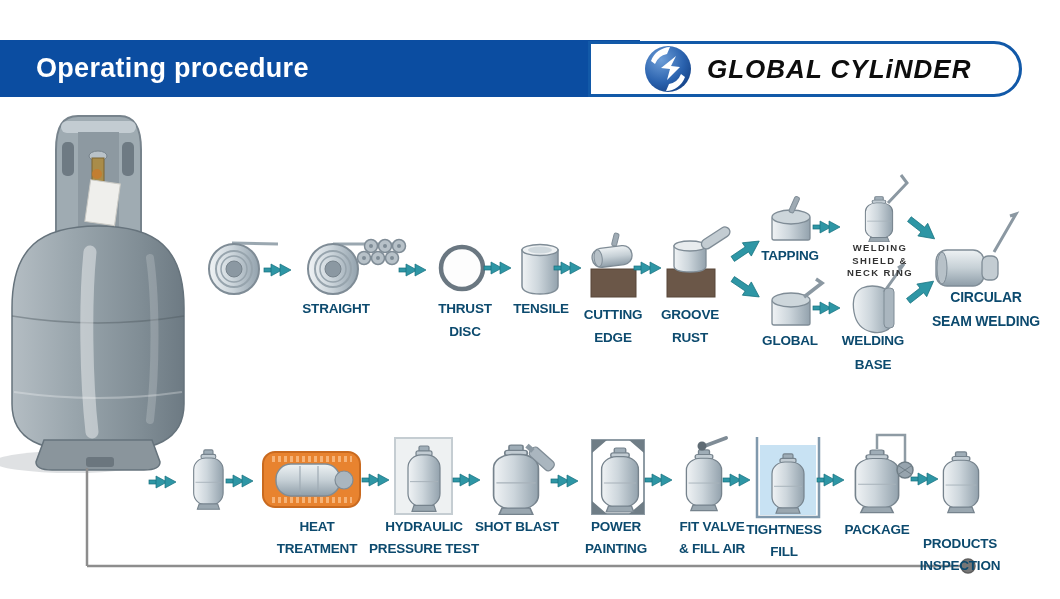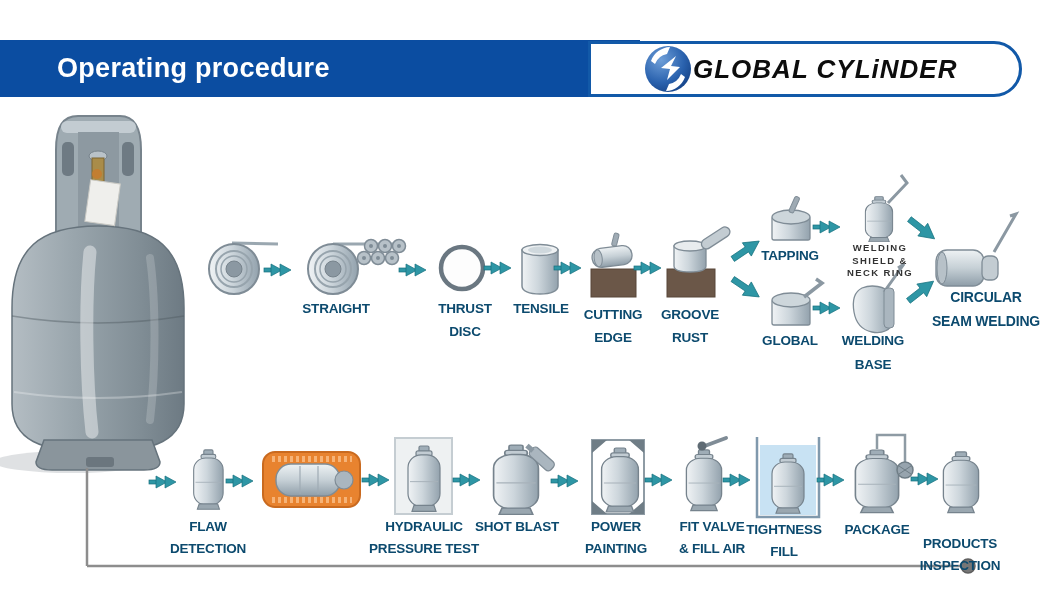--- a/index.html
+++ b/index.html
@@ -1,25 +1,25 @@
 <!DOCTYPE html>
 <html><head>
 <meta charset="utf-8">
 <style>
   html,body{margin:0;padding:0;background:#ffffff;}
   .stage{position:relative;width:1060px;height:599px;background:#ffffff;overflow:hidden;
          font-family:"Liberation Sans","DejaVu Sans",sans-serif;}
   .banner{position:absolute;left:0;top:40px;width:640px;height:57px;background:#0b4da1;
-          display:flex;align-items:center;padding-left:57px;box-sizing:border-box;}
+          display:flex;align-items:center;padding-left:36px;box-sizing:border-box;}
   .banner-title{color:#ffffff;font-size:27px;font-weight:700;letter-spacing:.3px;}
   .logo-pill{position:absolute;left:588px;top:41px;width:434px;height:56px;background:#ffffff;
              border:3px solid #1259a8;border-radius:0 30px 30px 0;box-sizing:border-box;
              display:flex;align-items:center;}
   .logo-globe{margin-left:52px;flex:0 0 auto;}
-  .brand-text{font-size:26px;font-weight:700;font-style:italic;
+  .brand-text{margin-left:14px;font-size:26px;font-weight:700;font-style:italic;
               letter-spacing:1px;color:#0d0d0d;white-space:nowrap;}
   .diagram{position:absolute;left:0;top:0;}
   .lbl{position:absolute;text-align:center;color:#0c4a6e;font-weight:700;
        font-size:13.5px;line-height:22px;white-space:pre-line;letter-spacing:-.2px;}
   .lbl.r1{line-height:23px;}
   .lbl.small{font-size:9.5px;line-height:12.5px;letter-spacing:1.4px;color:#333;}
   .lbl.merge{font-size:14px;line-height:23.5px;}
 </style>
 </head>
 <body>
@@ -281,22 +281,22 @@
   <div class="lbl" style="left:740px;top:245px;width:100px">TAPPING</div>
   <div class="lbl small" style="left:825px;top:242px;width:110px">WELDING
 SHIELD &amp;
 NECK RING</div>
   <div class="lbl" style="left:740px;top:330px;width:100px">GLOBAL</div>
   <div class="lbl" style="left:818px;top:329px;width:110px;line-height:24px">WELDING
 BASE</div>
   <div class="lbl merge" style="left:921px;top:286px;width:130px">CIRCULAR
 SEAM WELDING</div>
 
-  <div class="lbl" style="left:148px;top:516px;width:120px">FLAW
-DETECTION</div>
+  <div class="lbl" style="left:257px;top:516px;width:120px">HEAT
+TREATMENT</div>
   <div class="lbl" style="left:362px;top:516px;width:124px">HYDRAULIC
 PRESSURE TEST</div>
   <div class="lbl" style="left:462px;top:516px;width:110px">SHOT BLAST</div>
   <div class="lbl" style="left:556px;top:516px;width:120px">POWER
 PAINTING</div>
   <div class="lbl" style="left:652px;top:516px;width:120px">FIT VALVE
 &amp; FILL AIR</div>
   <div class="lbl" style="left:724px;top:519px;width:120px">TIGHTNESS
 FILL</div>
   <div class="lbl" style="left:822px;top:519px;width:110px">PACKAGE</div>

